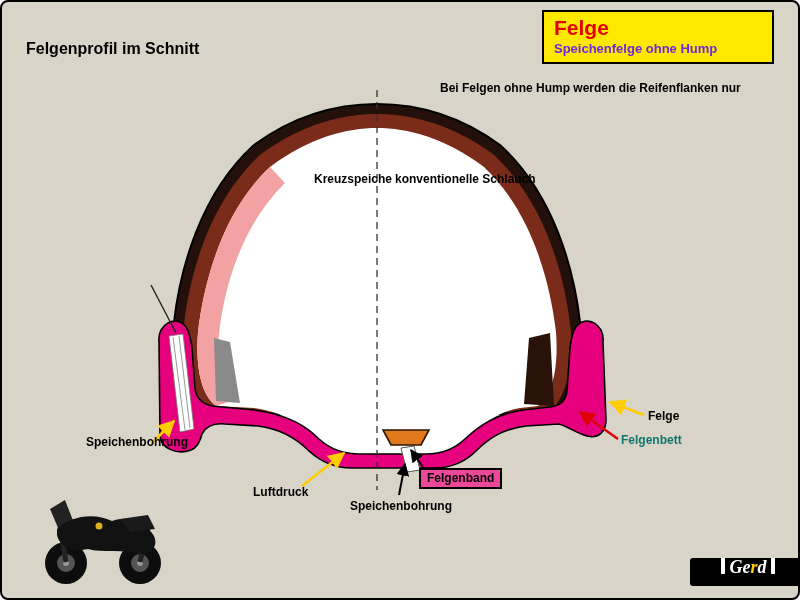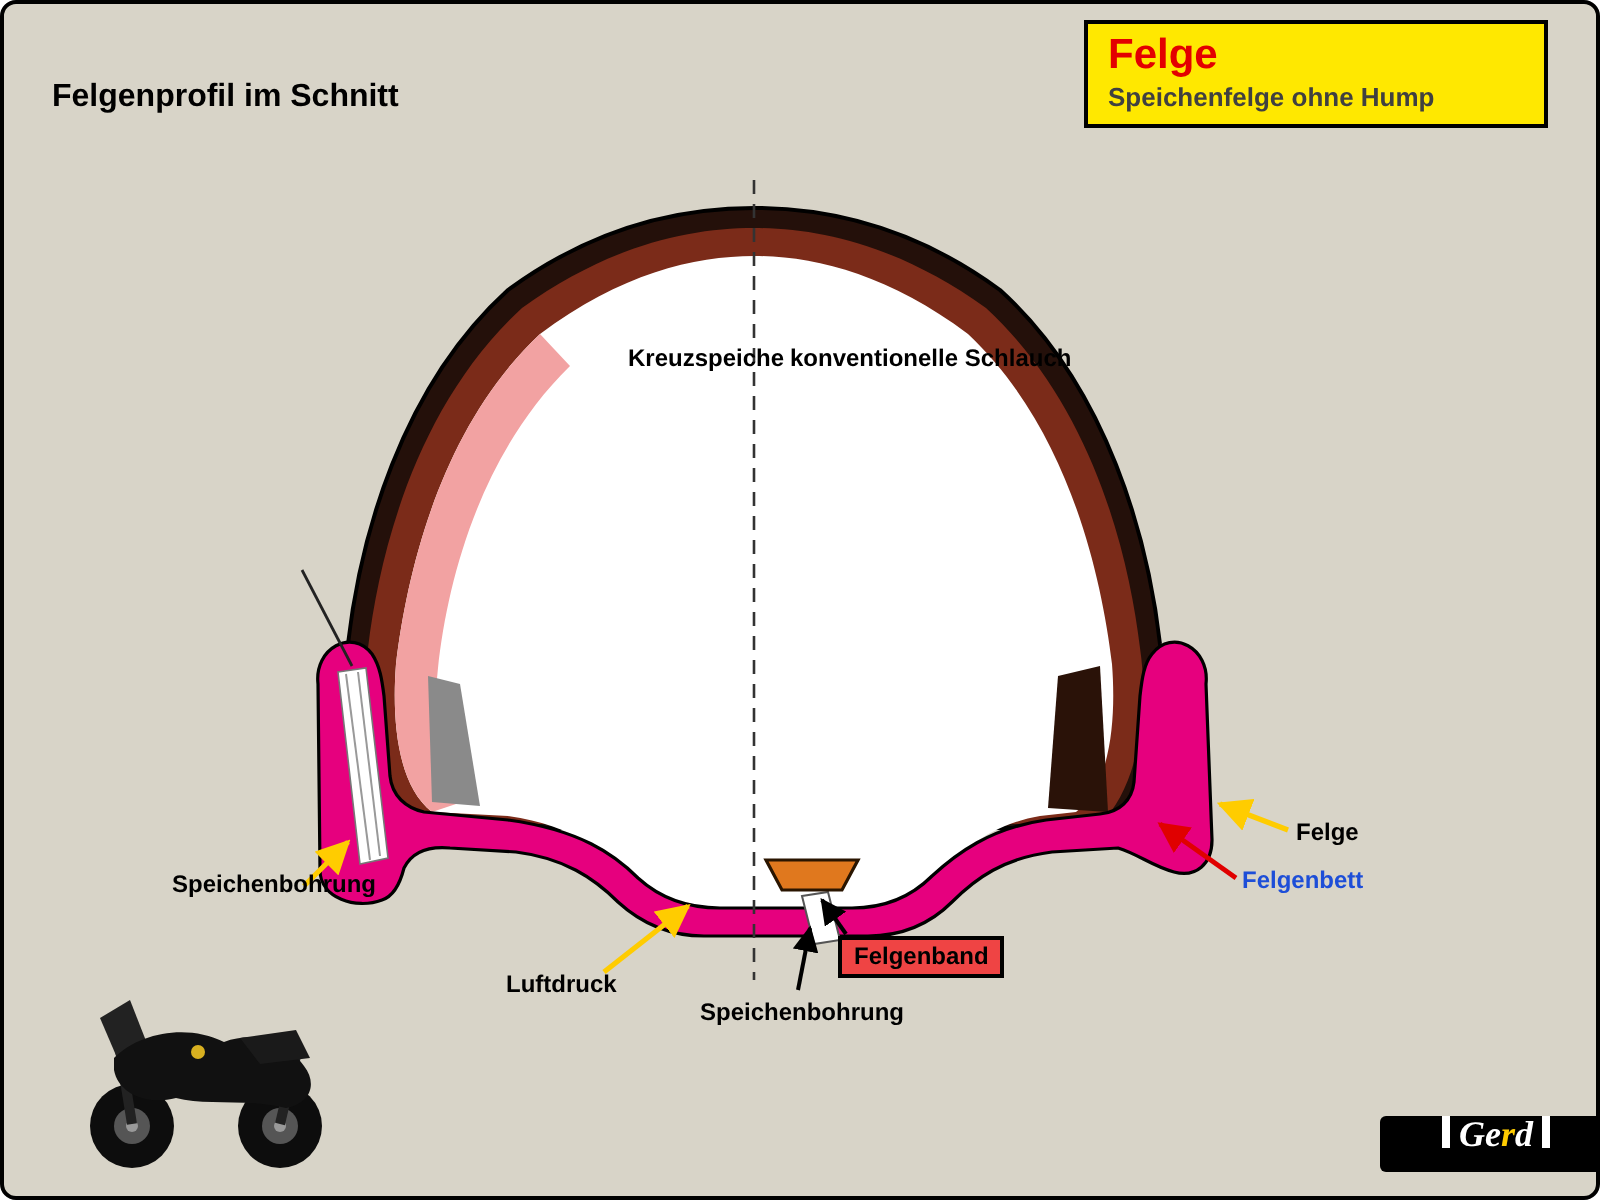--- a/index.html
+++ b/index.html
@@ -9,28 +9,28 @@
     box-sizing:border-box;overflow:hidden;
     font-family:"Liberation Sans",sans-serif;color:#000;
   }
   .lbl{position:absolute;font-weight:bold;font-size:12px;white-space:nowrap;z-index:5;text-align:center;}
   .page-title{left:24px;top:38px;font-size:16px;}
   .header-box{
     position:absolute;left:540px;top:8px;width:232px;box-sizing:border-box;
     background:#ffe800;border:2px solid #000;padding:3px 10px 6px;z-index:5;
   }
   .hb-title{font-size:21px;font-weight:bold;color:#e30000;line-height:25px;}
-  .hb-sub{font-size:13px;font-weight:bold;color:#404040;margin-top:1px;}
+  .hb-sub{font-size:13px;font-weight:bold;color:#6d28d9;margin-top:1px;}
   .note{position:absolute;left:438px;top:78px;font-size:12px;font-weight:bold;line-height:16px;z-index:5;}
   .diagram{position:absolute;left:0;top:0;width:796px;height:596px;z-index:1;}
   .band-box{
-    position:absolute;left:417px;top:466px;background:#ef4444;border:2px solid #000;
+    position:absolute;left:417px;top:466px;background:#ec4899;border:2px solid #000;
     padding:1px 6px 2px;font-size:12px;font-weight:bold;z-index:5;
   }
-  .red{color:#1d4ed8;}
+  .red{color:#0f766e;}
   .logo{
     position:absolute;left:688px;top:556px;width:116px;height:28px;background:#000;
     border-radius:3px;display:flex;align-items:flex-start;justify-content:center;gap:4px;z-index:5;
   }
   .logo .bar{width:4px;height:16px;background:#fff;display:inline-block;}
   .logo .txt{font-family:"Liberation Serif",serif;font-weight:bold;font-style:italic;font-size:18px;line-height:18px;}
   .logo .w{color:#fff;} .logo .y{color:#ffcc00;}
 </style>
 </head>
 <body>
@@ -38,20 +38,21 @@
 <div class="page">
 
   <div class="lbl page-title">Felgenprofil im Schnitt</div>
 
   <div class="header-box">
     <div class="hb-title">Felge</div>
     <div class="hb-sub">Speichenfelge ohne Hump</div>
   </div>
 
   <div class="note">
+    <div>Bei Felgen ohne Hump werden die Reifenflanken nur</div>
   </div>
 
   <svg class="diagram" viewBox="0 0 796 596">
     <defs>
       <marker id="ah-y" viewBox="0 0 10 10" refX="9" refY="5" markerWidth="6.5" markerHeight="6.5" orient="auto">
         <path d="M0,0 L10,5 L0,10 z" fill="#ffcc00"></path>
       </marker>
       <marker id="ah-r" viewBox="0 0 10 10" refX="9" refY="5" markerWidth="6.5" markerHeight="6.5" orient="auto">
         <path d="M0,0 L10,5 L0,10 z" fill="#e00000"></path>
       </marker>

